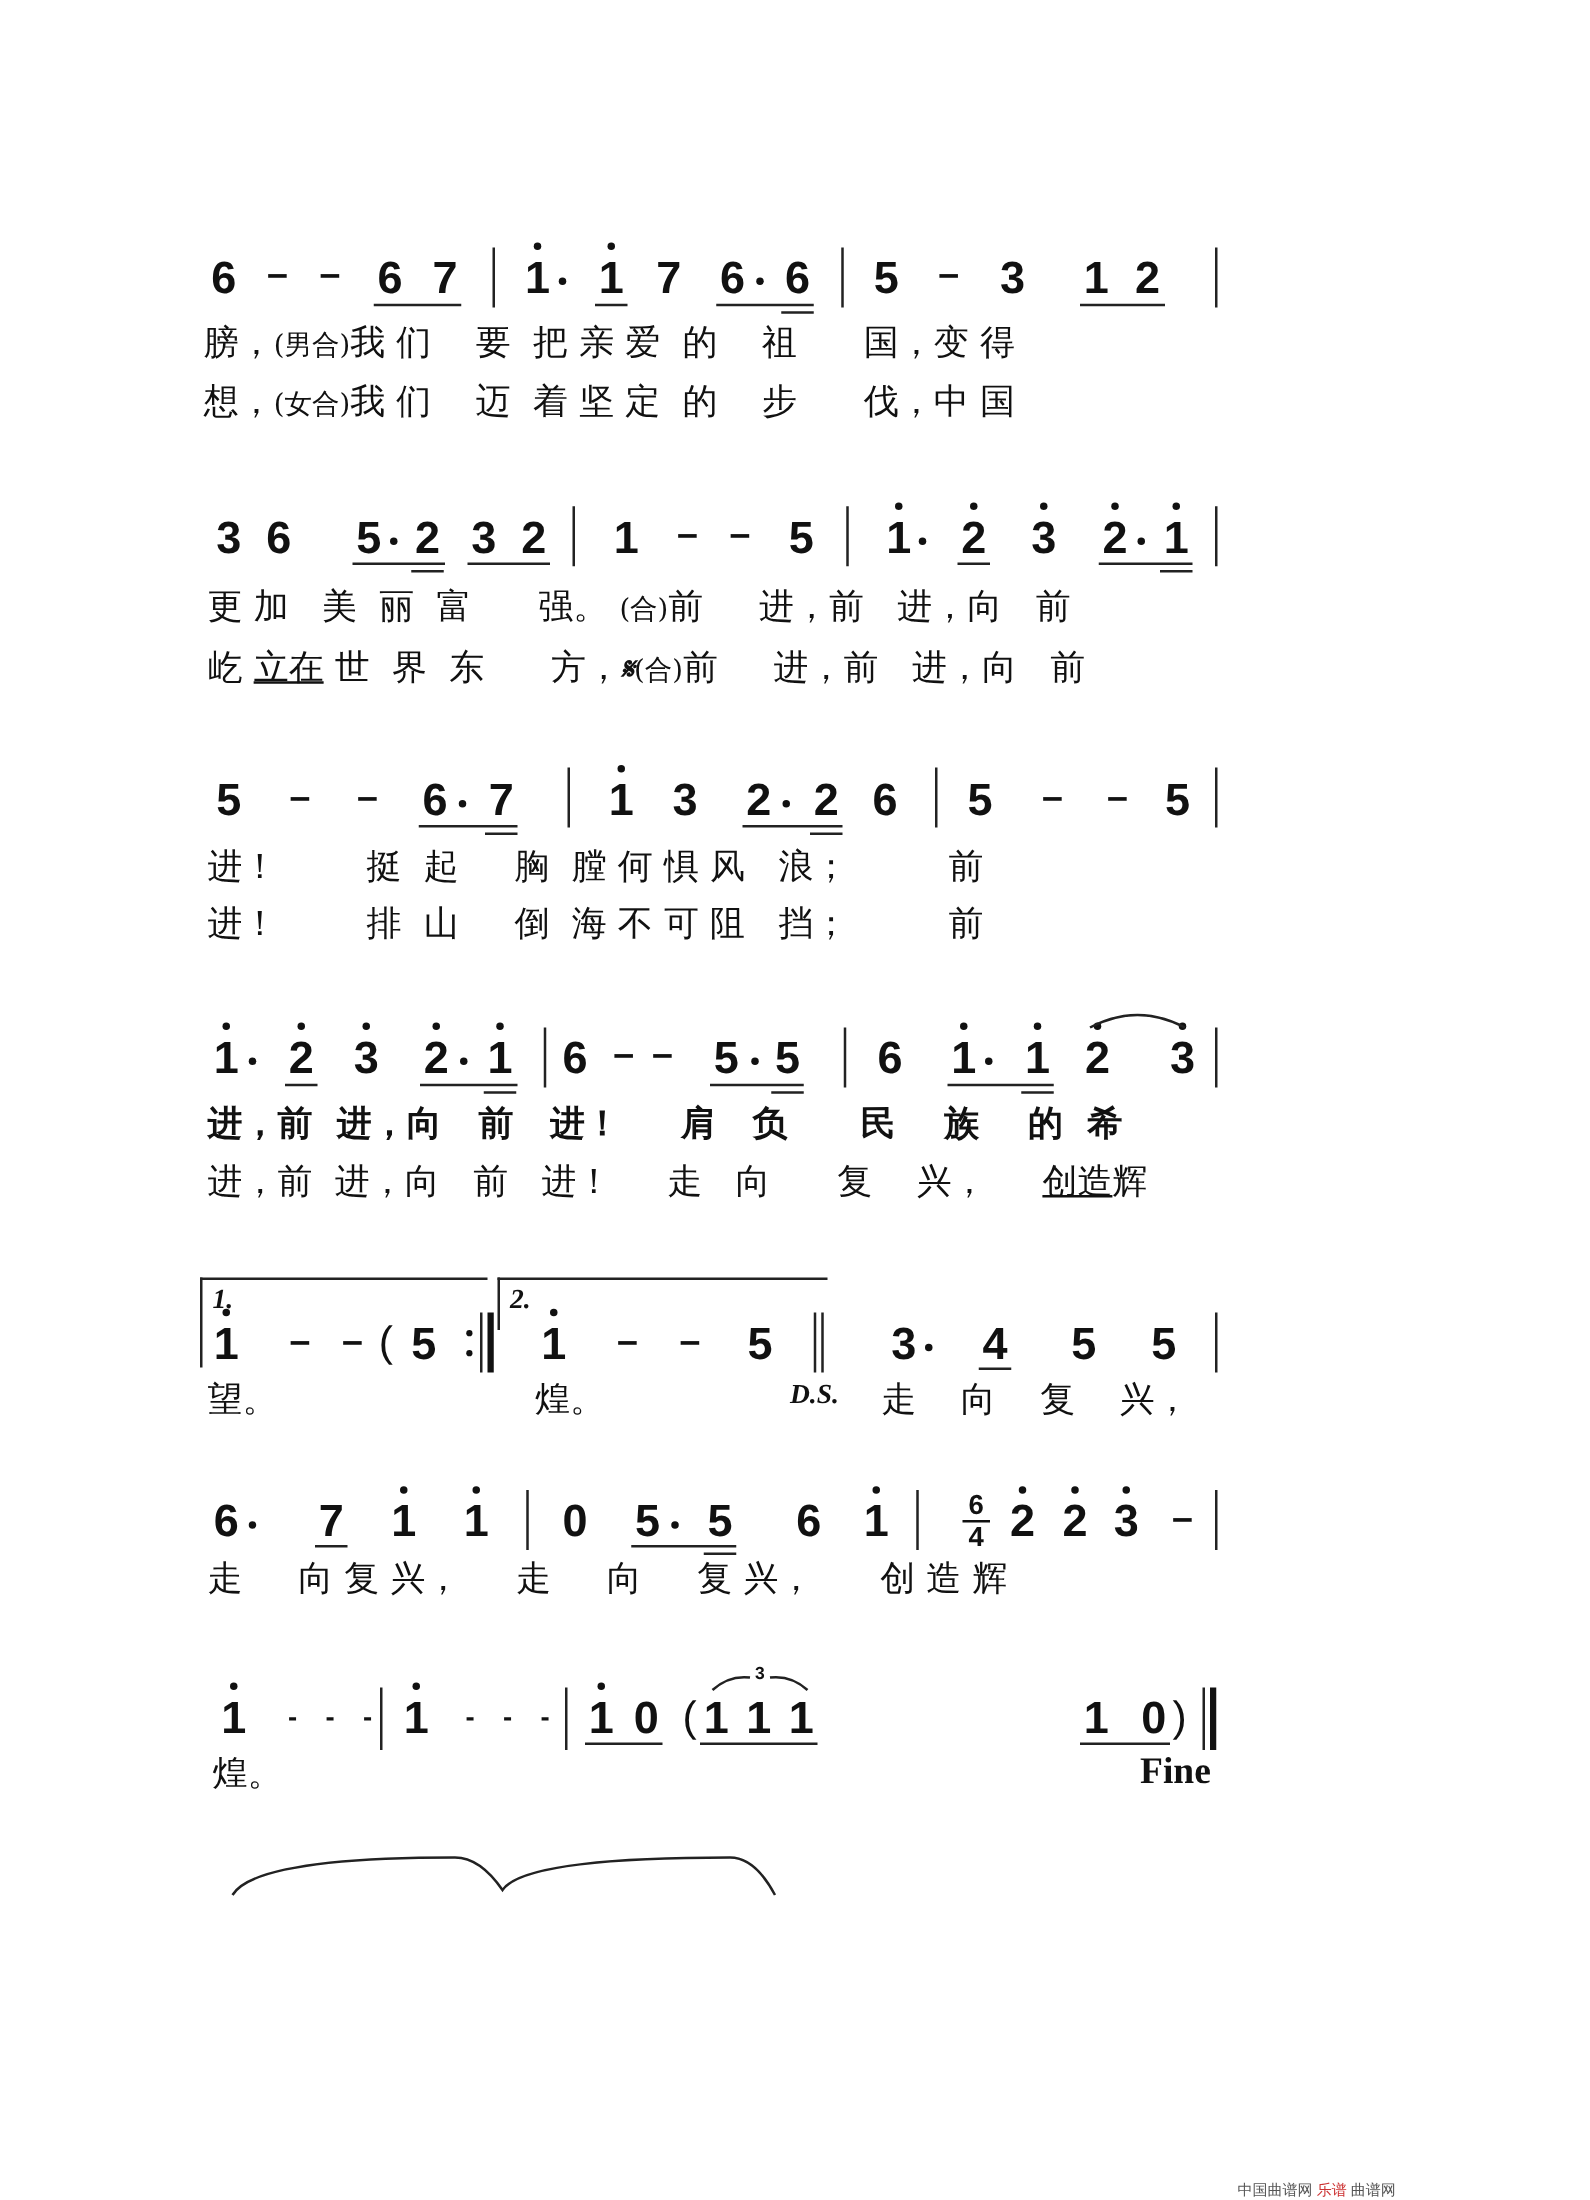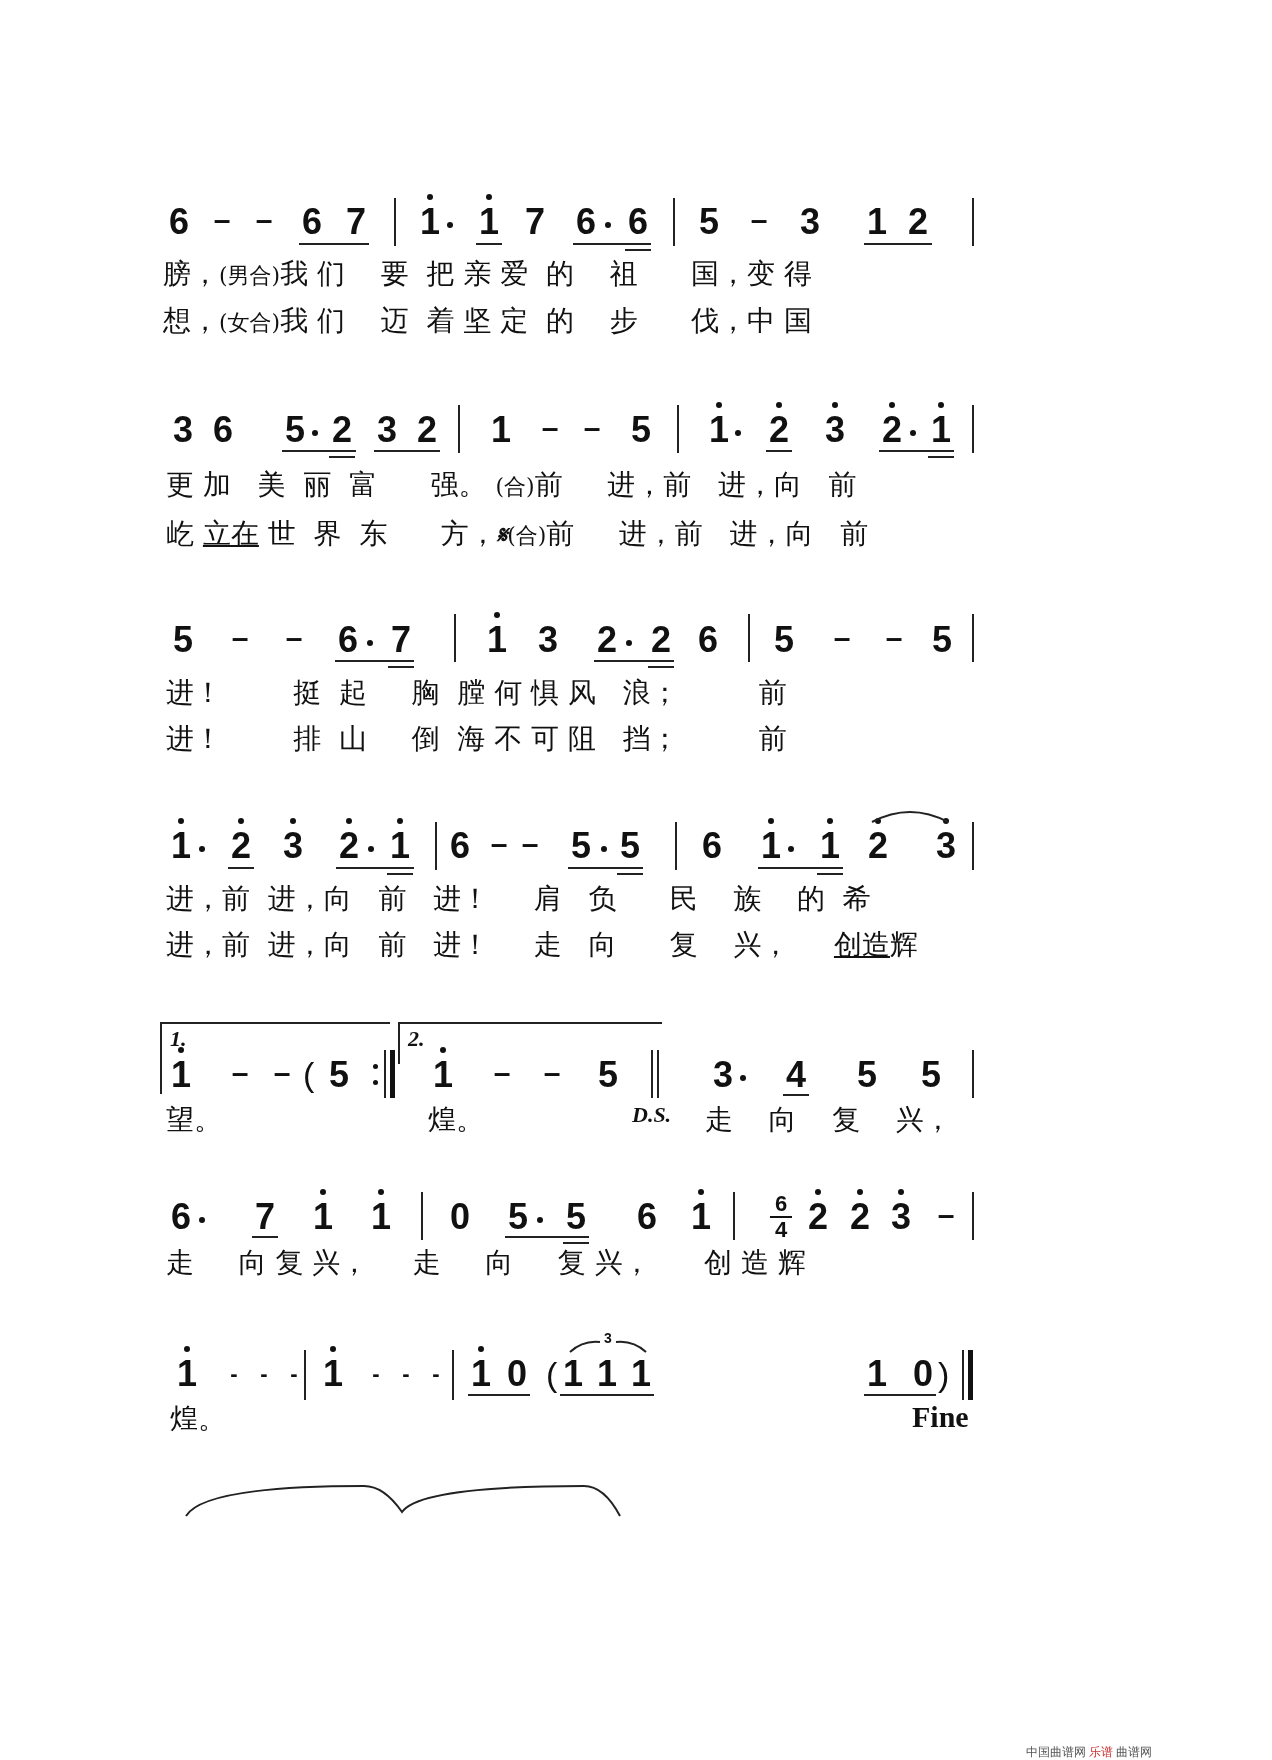--- a/index.html
+++ b/index.html
@@ -13,21 +13,21 @@
     .bar { position:absolute; width:2px; background:#222; }
     .bar.thick { width:5px; background:#111; }
     .lyr { position:absolute; font-family:"DejaVu Serif","Liberation Serif",serif; font-size:28px; line-height:34px; white-space:pre; }
     .mark { position:absolute; font-family:"Liberation Serif","DejaVu Serif",serif; font-style:italic; font-weight:bold; font-size:22px; }
     .fine { position:absolute; font-family:"Liberation Serif","DejaVu Serif",serif; font-weight:bold; font-size:30px; }
     .paren { position:absolute; font-family:"Liberation Sans","DejaVu Sans",sans-serif; font-size:34px; line-height:40px; }
     .volta { position:absolute; border-top:2px solid #222; border-left:2px solid #222; }
     .volta span { position:absolute; left:8px; top:2px; font-family:"Liberation Serif","DejaVu Serif",serif; font-style:italic; font-weight:bold; font-size:22px; }
     .frac { position:absolute; font-family:"Liberation Sans","DejaVu Sans",sans-serif; font-weight:bold; font-size:22px; line-height:22px; text-align:center; width:22px; }
     .frac .line { display:block; height:2px; background:#111; margin:1px 0; }
-    .footer { position:absolute; left:990px; top:1744px; font-family:Liberation Serif, serif; font-size:12px; color:#555; white-space:nowrap;margin-left:36px; }
+    .footer { position:absolute; left:990px; top:1744px; font-family:Liberation Sans, sans-serif; font-size:12px; color:#555; white-space:nowrap; }
     .footer .red { color:#c33; }
   </style>
 </head>
 <body>
 
 <div class="sheet">
 
   <div>
     <div class="n" style="left:166px;top:202px;">6</div>
     <div class="dash" style="left:210px;top:200px;">–</div>
@@ -156,21 +156,21 @@
     <div class="n" style="left:817px;top:826px;">1<span class="dot-hi"></span></div>
     <div class="ul" style="left:758px;top:867px;width:85px;"></div>
     <div class="ul" style="left:817px;top:873px;width:26px;"></div>
     <div class="n" style="left:865px;top:826px;">2<span class="dot-hi"></span></div>
     <div class="n" style="left:933px;top:826px;">3<span class="dot-hi"></span></div>
     <svg style="position:absolute;left:870px;top:806px;" width="80" height="18">
       <path d="M2 16 Q40 -4 78 16" fill="none" stroke="#222" stroke-width="2"></path>
     </svg>
     <div class="bar" style="left:972px;top:822px;height:48px;"></div>
 
-    <div class="lyr" style="left:166px;top:882px;">进，前  进，向   前   进！     肩   负      民    族    的  希</div>
+    <div class="lyr" style="left:166px;top:882px;font-weight:bold;">进，前  进，向   前   进！     肩   负      民    族    的  希</div>
     <div class="lyr" style="left:166px;top:928px;">进，前  进，向   前   进！     走   向      复    兴，     <span style="text-decoration:underline">创造</span>辉</div>
   </div>
 
   <div>
     <div class="volta" style="left:160px;top:1022px;width:228px;height:70px;">
         <span>1.</span>
       </div>
     <div class="volta" style="left:398px;top:1022px;width:262px;height:40px;">
         <span>2.</span>
       </div>

